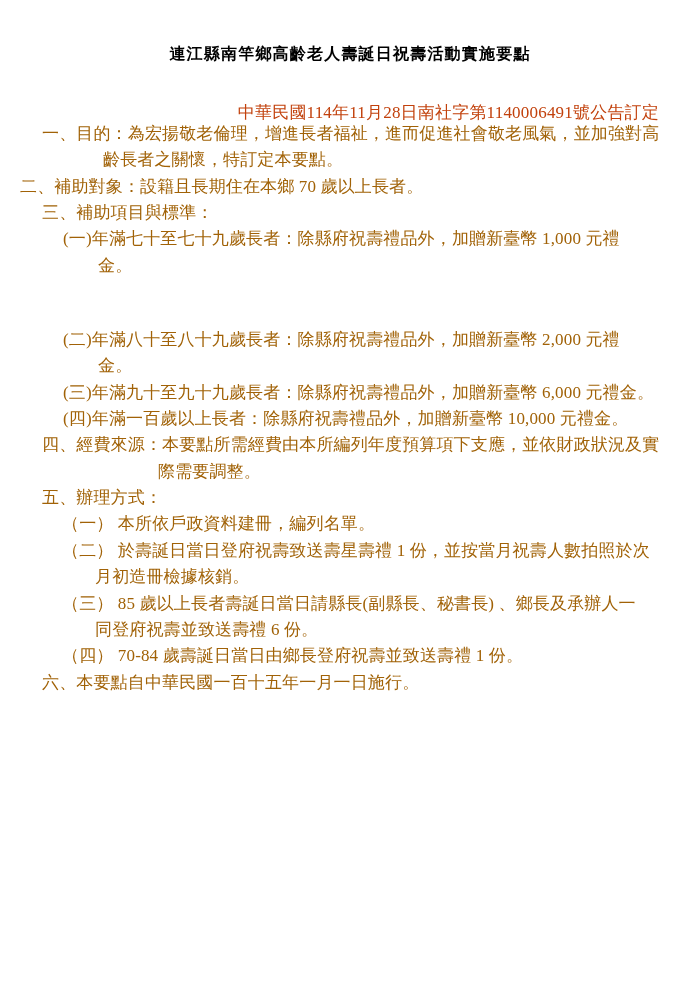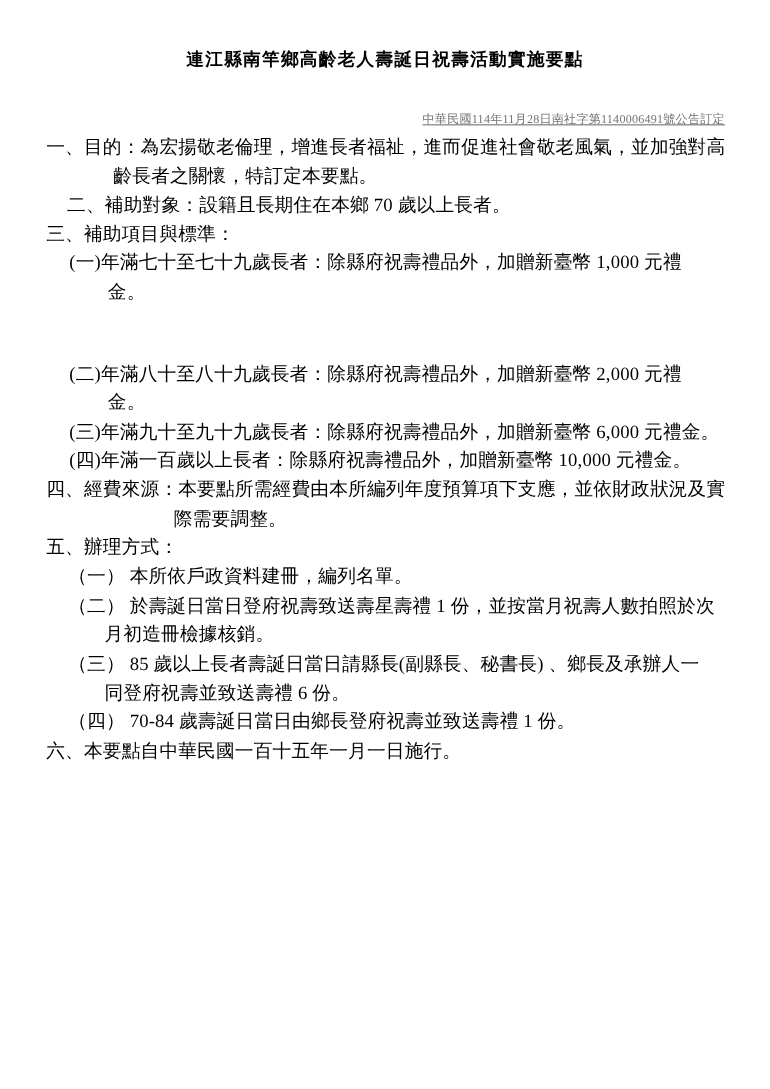--- a/index.html
+++ b/index.html
@@ -24,51 +24,50 @@
     font-size: 16px;
     font-weight: bold;
     letter-spacing: 1.2px;
     color: #000000;
     white-space: nowrap;
   }
   .announcement {
     position: absolute;
     top: 101px;
     right: 41px;
-    font-size: 11px;
+    font-size: 17px;
     letter-spacing: 0.2px;
-    color: #737373;
+    color: #c2410c;
     white-space: nowrap;
-    text-decoration: underline;
   }
   .doc-body {
     position: absolute;
     top: 121px;
     left: 0;
     width: 700px;
   }
   .doc-line {
     height: 26.35px;
     line-height: 26.35px;
     font-size: 17px;
     letter-spacing: 0.15px;
     white-space: nowrap;
-    color: #000000;
+    color: #a16207;
   }
 </style>
 </head>
 <body>
 
 <div class="page">
   <h1 class="title">連江縣南竿鄉高齡老人壽誕日祝壽活動實施要點</h1>
   <div class="announcement">中華民國114年11月28日南社字第1140006491號公告訂定</div>
   <div class="doc-body" id="doc-body">
       <div class="doc-line" style="padding-left: 42px;">一、目的：為宏揚敬老倫理，增進長者福祉，進而促進社會敬老風氣，並加強對高</div>
       <div class="doc-line" style="padding-left: 103px;">齡長者之關懷，特訂定本要點。</div>
-      <div class="doc-line" style="padding-left: 61px;">二、補助對象：設籍且長期住在本鄉 70 歲以上長者。</div>
+      <div class="doc-line" style="padding-left: 20px;">二、補助對象：設籍且長期住在本鄉 70 歲以上長者。</div>
       <div class="doc-line" style="padding-left: 42px;">三、補助項目與標準：</div>
       <div class="doc-line" style="padding-left: 63px;">(一)年滿七十至七十九歲長者：除縣府祝壽禮品外，加贈新臺幣 1,000 元禮</div>
       <div class="doc-line" style="padding-left: 98px;">金。</div>
       <div class="doc-line" style="padding-left: 63px; margin-top: 48px;">(二)年滿八十至八十九歲長者：除縣府祝壽禮品外，加贈新臺幣 2,000 元禮</div>
       <div class="doc-line" style="padding-left: 98px;">金。</div>
       <div class="doc-line" style="padding-left: 63px;">(三)年滿九十至九十九歲長者：除縣府祝壽禮品外，加贈新臺幣 6,000 元禮金。</div>
       <div class="doc-line" style="padding-left: 63px;">(四)年滿一百歲以上長者：除縣府祝壽禮品外，加贈新臺幣 10,000 元禮金。</div>
       <div class="doc-line" style="padding-left: 42px;">四、經費來源：本要點所需經費由本所編列年度預算項下支應，並依財政狀況及實</div>
       <div class="doc-line" style="padding-left: 158px;">際需要調整。</div>
       <div class="doc-line" style="padding-left: 42px;">五、辦理方式：</div>

